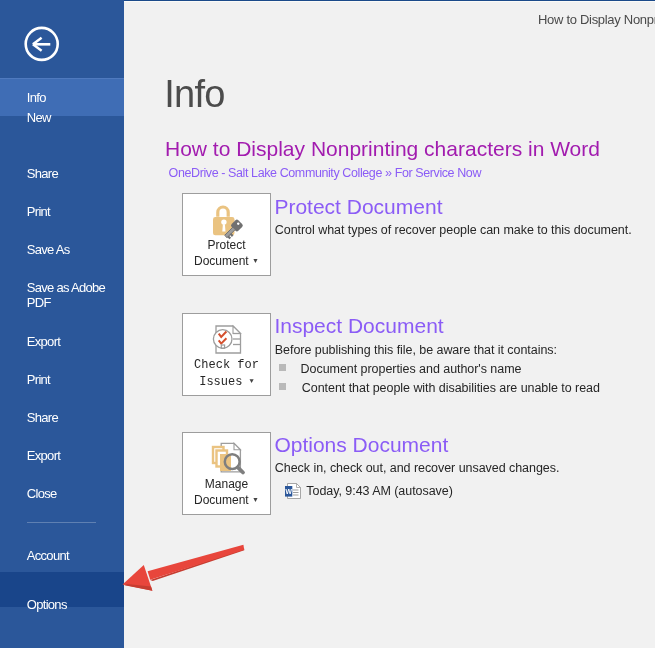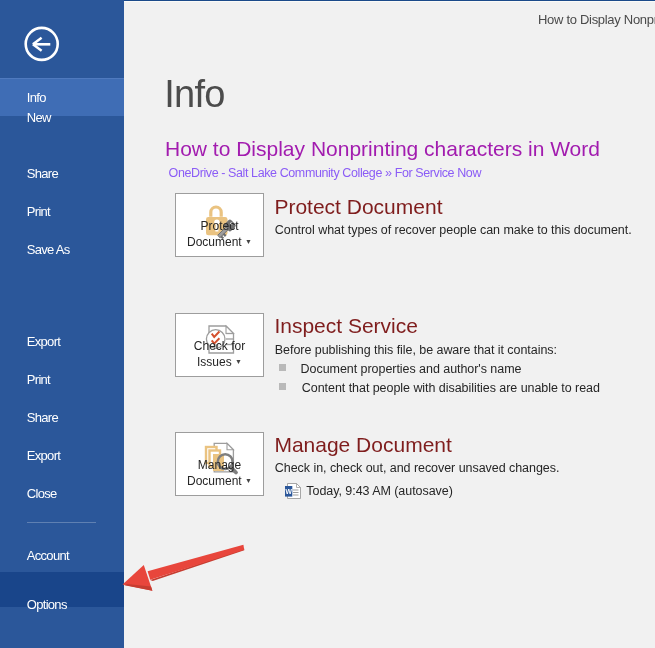--- a/index.html
+++ b/index.html
@@ -11,44 +11,45 @@
 .titlebar { left:538px; top:11.8px; font-size:13px; color:#4a4a4a; white-space:nowrap; z-index:5; letter-spacing:-0.3px; }
 .sidebar { left:0; top:0; width:124px; height:648px; background:#2b579a; z-index:2; }
 .hl-info { left:0; top:77.5px; width:124px; height:38px; background:#3f6db5; border-top:1px solid #4f7abf; }
 .hl-opt { left:0; top:571.5px; width:124px; height:35.5px; background:#19458a; }
 .mi { left:26.8px; color:#fff; font-size:13px; letter-spacing:-0.7px; height:38px; line-height:39px; white-space:nowrap; }
 .mi2 { left:26.8px; color:#fff; font-size:13px; letter-spacing:-0.7px; line-height:15px; white-space:nowrap; }
 .divider { left:27px; top:522px; width:69px; height:1px; background:#5f80b2; }
 h1.info { left:164.3px; top:73px; font-size:38px; font-weight:400; color:#4c4c4c; letter-spacing:-0.8px; }
 .doctitle { left:165px; top:137.4px; font-size:21px; color:#a21caf; white-space:nowrap; }
 .docsub { left:168.6px; top:166.3px; font-size:12.5px; color:#8b5cf6; white-space:nowrap; letter-spacing:-0.4px; }
-.btn { left:175px; width:89px; height:64px; background:#fff; border:1px solid #9d9d9d; z-index:3; text-align:center; color:#262626;padding-left:16px; }
+.btn { left:182px; width:89px; height:83px; background:#fff; border:1px solid #9d9d9d; z-index:3; text-align:center; color:#262626;padding-left:16px; }
 .btn .lbl { position:absolute; left:-6px; right:-6px; bottom:6px; font-size:12px; line-height:16px; }
 .caret { display:inline-block; font-size:7px; vertical-align:1.5px; color:#444; }
-.h2 { font-size:21px; color:#7f1d1d; white-space:nowrap; }
+.h2 { font-size:21px; color:#8b5cf6; white-space:nowrap; }
 .desc { font-size:12.5px; color:#262626; white-space:nowrap; letter-spacing:-0.05px; }
 .bullet { width:7px; height:7px; background:#b9b9b9; }
 .arrowsvg { left:0; top:0; z-index:10; pointer-events:none; }
 </style>
 </head>
 <body>
   <div class="abs sidebar">
     <svg class="abs" style="left:21px; top:23px;" width="42" height="42" viewBox="0 0 42 42">
       <circle cx="20.7" cy="20.9" r="16" fill="none" stroke="#ffffff" stroke-width="2.6"></circle>
       <line x1="12.6" y1="21.3" x2="29.3" y2="21.3" stroke="#ffffff" stroke-width="2.6"></line>
       <line x1="11.9" y1="21.3" x2="20.6" y2="14.8" stroke="#ffffff" stroke-width="2.5"></line>
       <line x1="11.9" y1="21.3" x2="20.6" y2="27.8" stroke="#ffffff" stroke-width="2.5"></line>
     </svg>
     <div class="abs hl-info"></div>
     <div class="abs hl-opt"></div>
     <div class="abs mi" style="top:77.5px;">Info</div>
     <div class="abs mi" style="top:98px;">New</div>
     <div class="abs mi" style="top:153.5px;">Share</div>
     <div class="abs mi" style="top:191.5px;">Print</div>
     <div class="abs mi" style="top:229.5px;">Save As</div>
+    <div class="abs mi2" style="top:279.6px;">Save as Adobe<br>PDF</div>
     <div class="abs mi" style="top:321.5px;">Export</div>
     <div class="abs mi" style="top:359.5px;text-align:right;">Print</div>
     <div class="abs mi" style="top:397.5px;">Share</div>
     <div class="abs mi" style="top:435.5px;">Export</div>
     <div class="abs mi" style="top:473.5px;text-align:center;">Close</div>
     <div class="abs divider"></div>
     <div class="abs mi" style="top:535.5px;">Account</div>
     <div class="abs mi" style="top:572px; height:36px; line-height:37px;margin-top:14px;">Options</div>
   </div>
 
@@ -72,54 +73,54 @@
         <rect x="9.3" y="-4.5" width="2.3" height="3.2" fill="#707070"></rect>
         <rect x="12.7" y="-4.5" width="2.3" height="3.2" fill="#707070"></rect>
         <circle cx="-2.2" cy="0.3" r="1.25" fill="#ffffff"></circle>
       </g>
     </svg>
     <div class="lbl">Protect<br>Document <span class="caret">▼</span></div>
   </div>
   <div class="abs h2" style="left:274.4px; top:195.3px;">Protect Document</div>
   <div class="abs desc" style="left:274.8px; top:223.3px;">Control what types of recover people can make to this document.</div>
 
-  <div class="abs btn" style="top:313px;">
+  <div class="abs btn" style="top:313px;font-family:Liberation Mono, monospace;">
     <svg class="abs" style="left:22px; top:8px; overflow:visible;" width="44" height="44" viewBox="0 0 44 44">
       <path d="M 11 4 H 28 L 35.5 11.5 V 31 H 11 Z" fill="#ffffff" stroke="#9d9d9d" stroke-width="1.3"></path>
       <path d="M 28 4 V 11.5 H 35.5 Z" fill="#ffffff" stroke="#9d9d9d" stroke-width="1.1"></path>
       <line x1="28" y1="11.5" x2="35" y2="11.5" stroke="#9d9d9d" stroke-width="1.3"></line>
       <line x1="28" y1="17" x2="35" y2="17" stroke="#9d9d9d" stroke-width="1.3"></line>
       <line x1="28" y1="22.5" x2="35" y2="22.5" stroke="#9d9d9d" stroke-width="1.3"></line>
       <circle cx="17.7" cy="17" r="9.3" fill="#ffffff" stroke="#9d9d9d" stroke-width="1.3"></circle>
       <path d="M 13.7 11.7 L 16.2 14.9 L 21.4 9.5" fill="none" stroke="#d4502e" stroke-width="2.0"></path>
       <path d="M 13.7 18.4 L 16.2 21.6 L 21.4 16.2" fill="none" stroke="#d4502e" stroke-width="2.0"></path>
       <rect x="16.3" y="23" width="3.3" height="3.3" fill="none" stroke="#9d9d9d" stroke-width="1.2"></rect>
     </svg>
     <div class="lbl">Check for<br>Issues <span class="caret">▼</span></div>
   </div>
-  <div class="abs h2" style="left:274.4px; top:314px;">Inspect Service</div>
+  <div class="abs h2" style="left:274.4px; top:314px;">Inspect Document</div>
   <div class="abs desc" style="left:274.8px; top:343px;">Before publishing this file, be aware that it contains:</div>
   <div class="abs bullet" style="left:279.3px; top:364.3px;"></div>
   <div class="abs desc" style="left:300.6px; top:362px;">Document properties and author's name</div>
   <div class="abs bullet" style="left:279.3px; top:383.2px;"></div>
   <div class="abs desc" style="left:301.8px; top:381px;">Content that people with disabilities are unable to read</div>
 
   <div class="abs btn" style="top:432px;">
     <svg class="abs" style="left:22px; top:8px; overflow:visible;" width="44" height="44" viewBox="0 0 44 44">
       <path d="M 16.2 2.4 H 29 L 35.4 8.8 V 30.8 H 16.2 Z" fill="#ffffff" stroke="#9d9d9d" stroke-width="1.3"></path>
       <path d="M 29 2.4 V 8.8 H 35.4 Z" fill="#ffffff" stroke="#9d9d9d" stroke-width="1.1"></path>
       <rect x="8" y="6" width="10.5" height="16" fill="#ffffff" stroke="#eac381" stroke-width="2.4"></rect>
       <rect x="11.5" y="9.5" width="10.5" height="16" fill="#ffffff" stroke="#eac381" stroke-width="2.4"></rect>
       <rect x="15" y="13" width="11" height="17" fill="#eac381"></rect>
       <circle cx="27.2" cy="20.7" r="7.4" fill="none" stroke="#7f7f7f" stroke-width="2.5"></circle>
       <line x1="32.8" y1="26.3" x2="38" y2="31.5" stroke="#7f7f7f" stroke-width="3.8" stroke-linecap="round"></line>
     </svg>
     <div class="lbl">Manage<br>Document <span class="caret">▼</span></div>
   </div>
-  <div class="abs h2" style="left:274.4px; top:433.2px;">Manage Document</div>
+  <div class="abs h2" style="left:274.4px; top:433.2px;">Options Document</div>
   <div class="abs desc" style="left:274.8px; top:461.4px;">Check in, check out, and recover unsaved changes.</div>
   <svg class="abs" style="left:285px; top:483px;" width="17" height="17" viewBox="0 0 17 17">
     <path d="M 2.5 0.5 H 11.5 L 15.5 4.5 V 15.5 H 2.5 Z" fill="#ffffff" stroke="#9d9d9d" stroke-width="0.9"></path>
     <path d="M 11.5 0.5 V 4.5 H 15.5 Z" fill="#ffffff" stroke="#9d9d9d" stroke-width="0.8"></path>
     <line x1="8" y1="7" x2="13.5" y2="7" stroke="#9d9d9d" stroke-width="1"></line>
     <line x1="8" y1="9.5" x2="13.5" y2="9.5" stroke="#9d9d9d" stroke-width="1"></line>
     <line x1="8" y1="12" x2="13.5" y2="12" stroke="#9d9d9d" stroke-width="1"></line>
     <rect x="0" y="3" width="7.3" height="10.6" fill="#2b579a"></rect>
     <text x="3.7" y="11.2" font-size="6.8" font-weight="bold" fill="#ffffff" text-anchor="middle" font-family="Liberation Sans, sans-serif">W</text>
   </svg>

